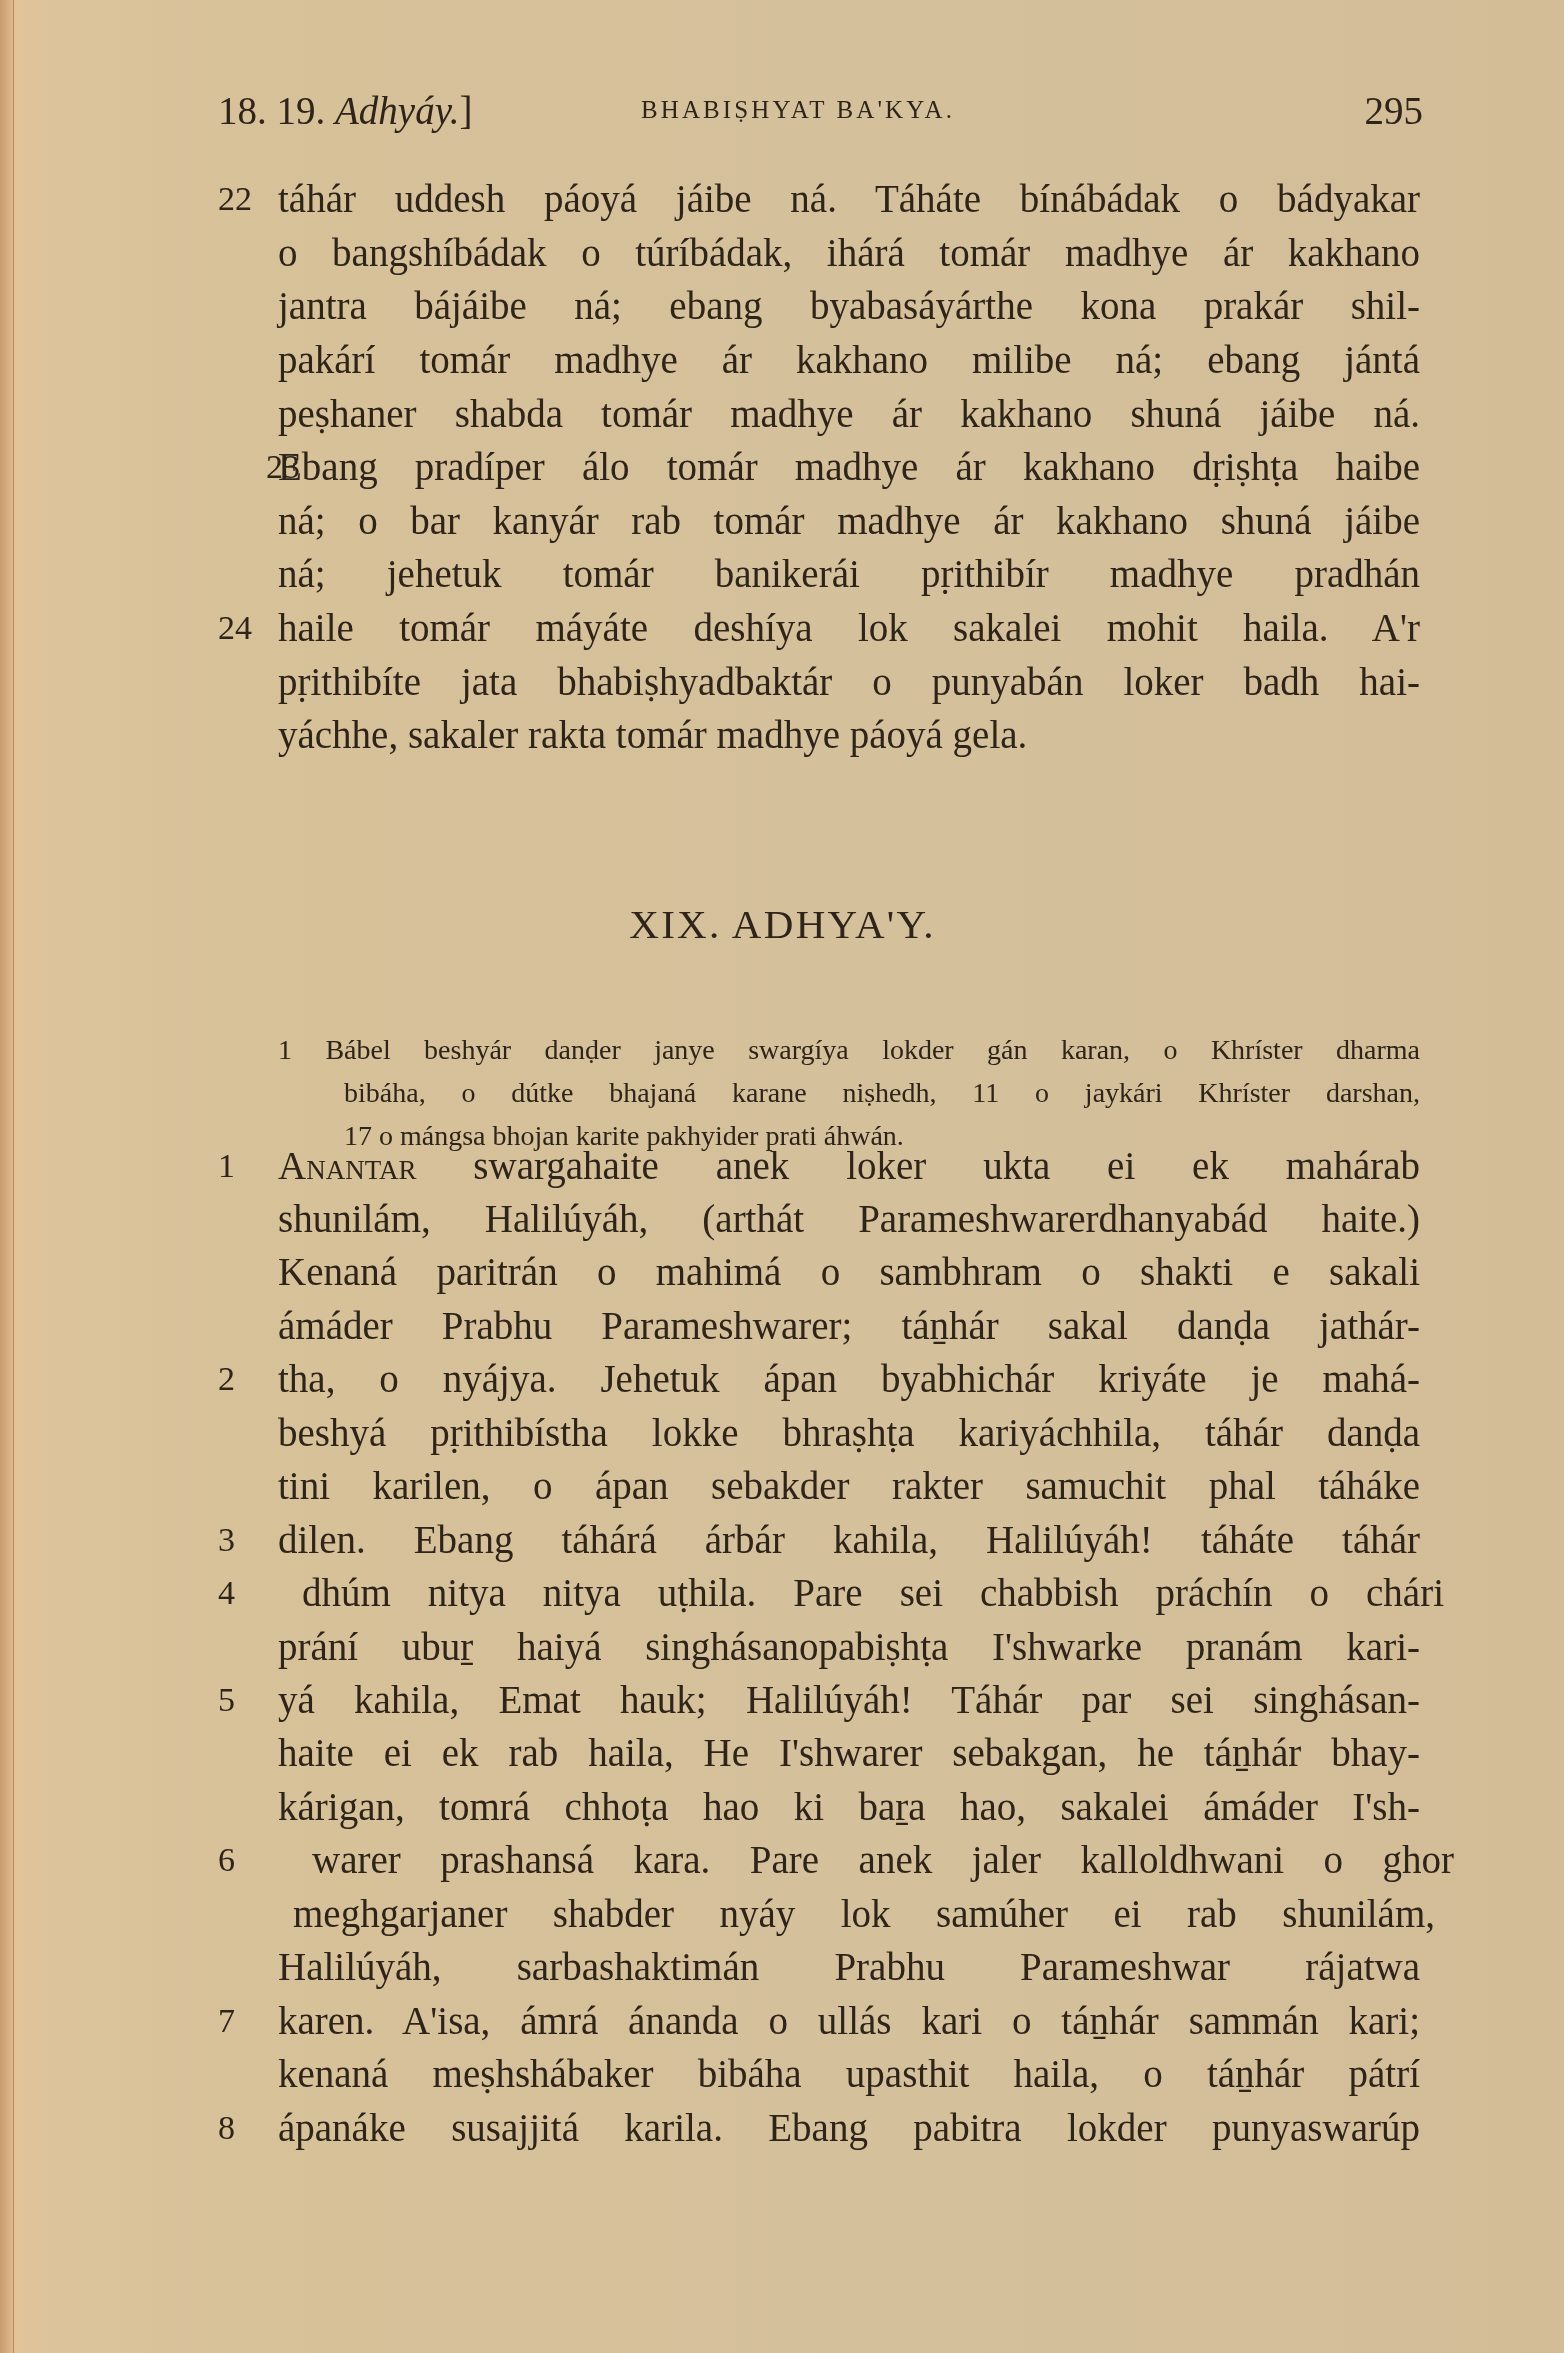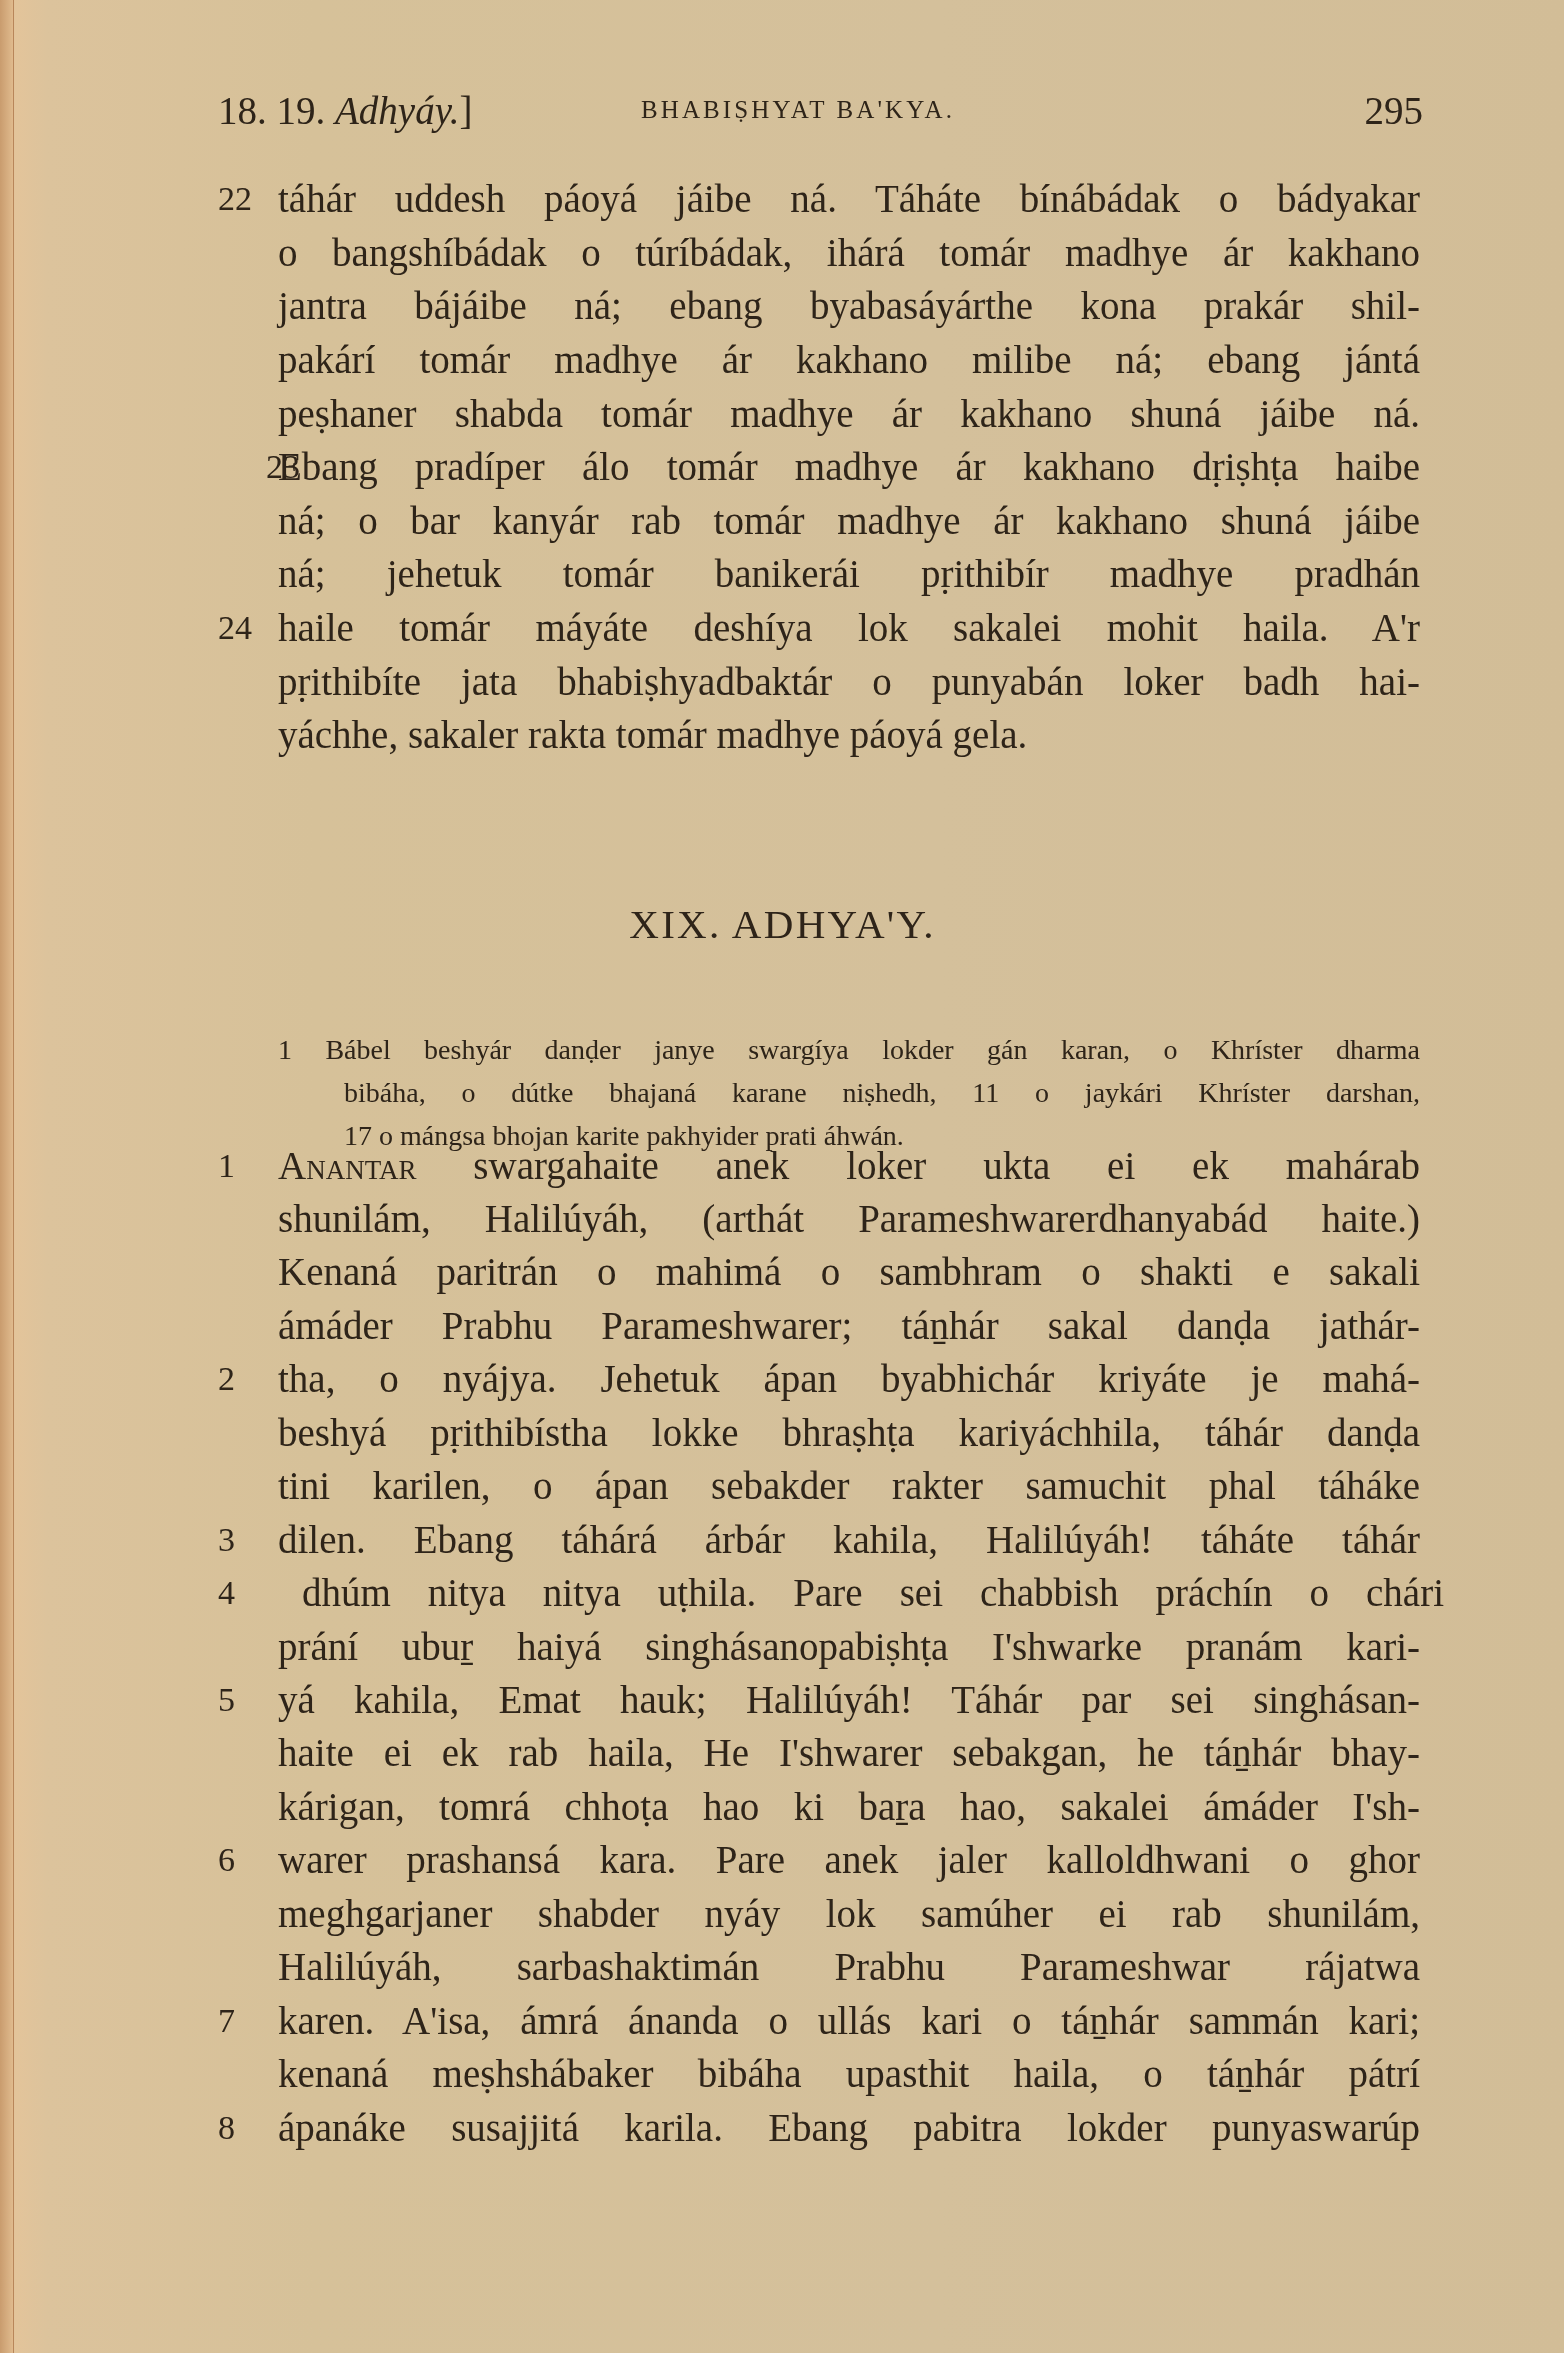--- a/index.html
+++ b/index.html
@@ -91,22 +91,22 @@
     <div class="vnum" style="top: 1513px;">3</div>
     <div class="line" style="top: 1513px;">dilen.  Ebang táhárá árbár kahila, Halilúyáh! táháte táhár</div>
     <div class="vnum" style="top: 1566px;">4</div>
     <div class="line" style="top: 1566px; margin-left: 24px;">dhúm nitya nitya uṭhila.  Pare sei chabbish práchín o chári</div>
     <div class="line" style="top: 1620px;">prání ubuṟ haiyá singhásanopabiṣhṭa I'shwarke pranám kari-</div>
     <div class="vnum" style="top: 1673px;">5</div>
     <div class="line" style="top: 1673px;">yá kahila, Emat hauk; Halilúyáh!  Táhár par sei singhásan-</div>
     <div class="line" style="top: 1726px;">haite ei ek rab haila, He I'shwarer sebakgan, he táṉhár bhay-</div>
     <div class="line" style="top: 1780px;">kárigan, tomrá chhoṭa hao ki baṟa hao, sakalei ámáder I'sh-</div>
     <div class="vnum" style="top: 1833px;">6</div>
-    <div class="line" style="top: 1833px;">warer prashansá kara.  Pare anek jaler kalloldhwani o ghor</div>
-    <div class="line" style="top: 1887px;">meghgarjaner shabder nyáy lok samúher ei rab shunilám,</div>
+    <div class="line" style="top: 1833px; margin-left: 34px;">warer prashansá kara.  Pare anek jaler kalloldhwani o ghor</div>
+    <div class="line" style="top: 1887px; margin-left: 15px;">meghgarjaner shabder nyáy lok samúher ei rab shunilám,</div>
     <div class="line" style="top: 1940px;">Halilúyáh, sarbashaktimán Prabhu Parameshwar rájatwa</div>
     <div class="vnum" style="top: 1994px;">7</div>
     <div class="line" style="top: 1994px;">karen.  A'isa, ámrá ánanda o ullás kari o táṉhár sammán kari;</div>
     <div class="line" style="top: 2047px;">kenaná meṣhshábaker bibáha upasthit haila, o táṉhár pátrí</div>
     <div class="vnum" style="top: 2101px;">8</div>
     <div class="line" style="top: 2101px;">ápanáke susajjitá karila.  Ebang pabitra lokder punyaswarúp</div>
   </div>
 
 
 </body></html>

